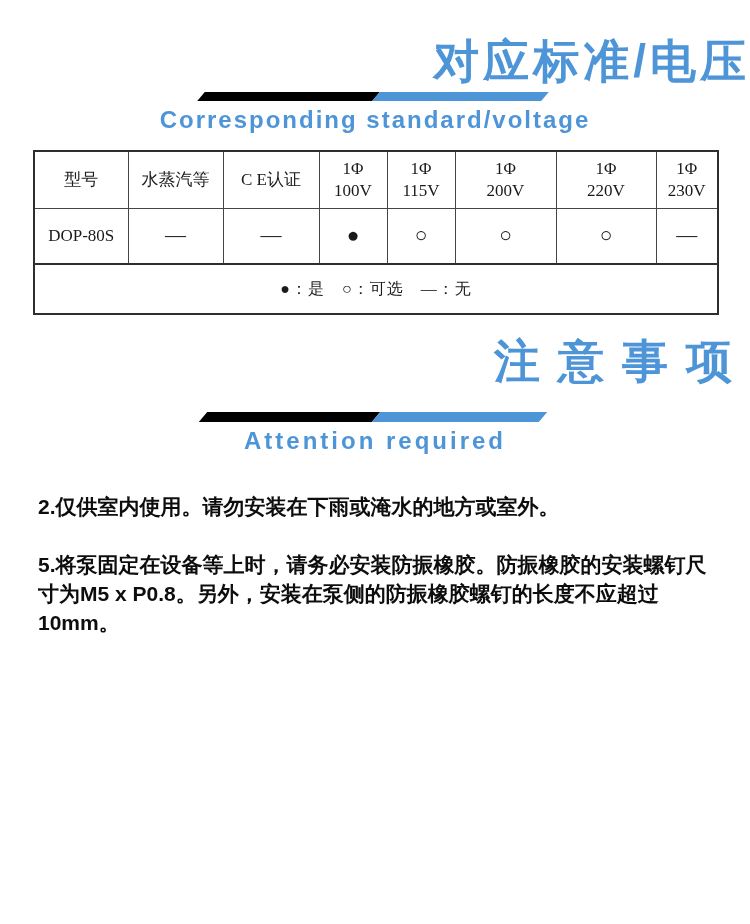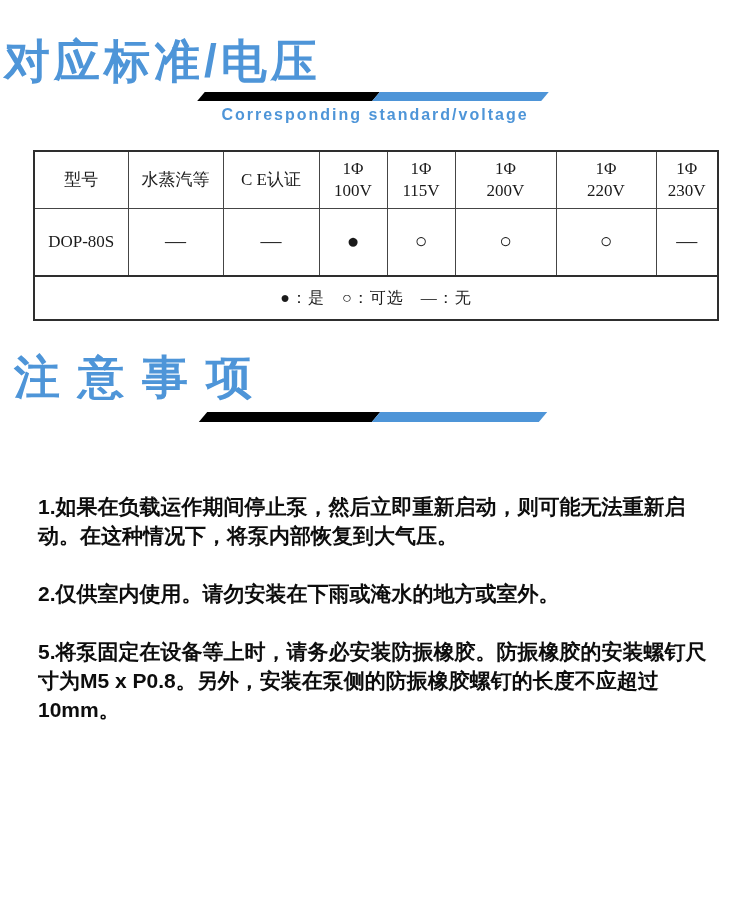--- a/index.html
+++ b/index.html
@@ -8,44 +8,44 @@
     position:relative;
     width:750px; height:924px;
     margin:0 auto;
     background:#fff;
     font-family:"Liberation Sans", sans-serif;
     overflow:hidden;
   }
   
   .sec-title {
     position:absolute; left:0; width:750px;
-    text-align:left;
+    text-align:right;
     color:var(--accent);
     font-weight:bold;
     font-size:46px;
     line-height:1.1;
     font-family:"Liberation Sans", sans-serif;
   }
   .sec-title.t1 { top:36px; letter-spacing:4px; padding-left:4px; }
-  .sec-title.t2 { top:352px; letter-spacing:18px; padding-left:14px; }
+  .sec-title.t2 { top:336px; letter-spacing:18px; padding-left:14px; }
   .divider-bar {
     position:absolute;
     display:flex;
     transform:skewX(-40deg);
   }
   .divider-bar.b1 { left:201px; top:92px;  width:344px; height:9px; }
   .divider-bar.b2 { left:203px; top:412px; width:340px; height:10px; }
   .divider-bar .half-black { width:51%; height:100%; background:var(--bar-black); }
   .divider-bar .half-blue  { width:49%; height:100%; background:var(--accent); }
   .sec-sub {
     position:absolute; left:0; width:750px;
     text-align:center;
     color:var(--accent);
     font-weight:bold;
-    font-size:16px;
+    font-size:24px;
     letter-spacing:2px;
   }
   .sec-sub.s1 { top:106px; }
   .sec-sub.s2 { top:427px; letter-spacing:3px; }
 
   
   table.std {
     position:absolute; left:33px; top:150px;
     width:684px;
     border-collapse:collapse;
@@ -56,22 +56,22 @@
     padding-left:15px;
   }
   table.std th, table.std td {
     border:1px solid #454545;
     text-align:center;
     vertical-align:middle;
     font-weight:normal;
     padding:0;
   }
   table.std .hdr-row   { height:57px; }
-  table.std .data-row  { height:68px; }
-  table.std .legend-row{ height:44px; }
+  table.std .data-row  { height:56px; }
+  table.std .legend-row{ height:50px; }
   table.std th { font-size:17px; line-height:22px; }
   table.std .data-row td { font-size:17px; }
   table.std .data-row td.sym { font-size:21px; }
   table.std .legend-row td {
     border-top:2px solid #2e2e2e;
     font-size:16px;
     letter-spacing:1px;
   }
   
   col.c1{width:94px;} col.c2{width:95px;} col.c3{width:96px;}
@@ -159,20 +159,20 @@
       <td colspan="8">●：是　○：可选　—：无</td>
     </tr>
   </tbody>
     </table>
 
   <div class="sec-title t2">注意事项</div>
   <div class="divider-bar b2">
     <div class="half-black"></div>
     <div class="half-blue"></div>
   </div>
+  <div class="sec-sub s2">Attention required</div>
 
   <div class="notes">
-    <p>1.如果在负载运作期间停止泵，然后立即重新启动，则可能无法重新启动。在这种情况下，将泵内部恢复到大气压。</p>
     <p>2.仅供室内使用。请勿安装在下雨或淹水的地方或室外。</p>
     <p>5.将泵固定在设备等上时，请务必安装防振橡胶。防振橡胶的安装螺钉尺寸为M5 x P0.8。另外，安装在泵侧的防振橡胶螺钉的长度不应超过10mm。</p>
   </div>
 
 </div>
 
 </body></html>

